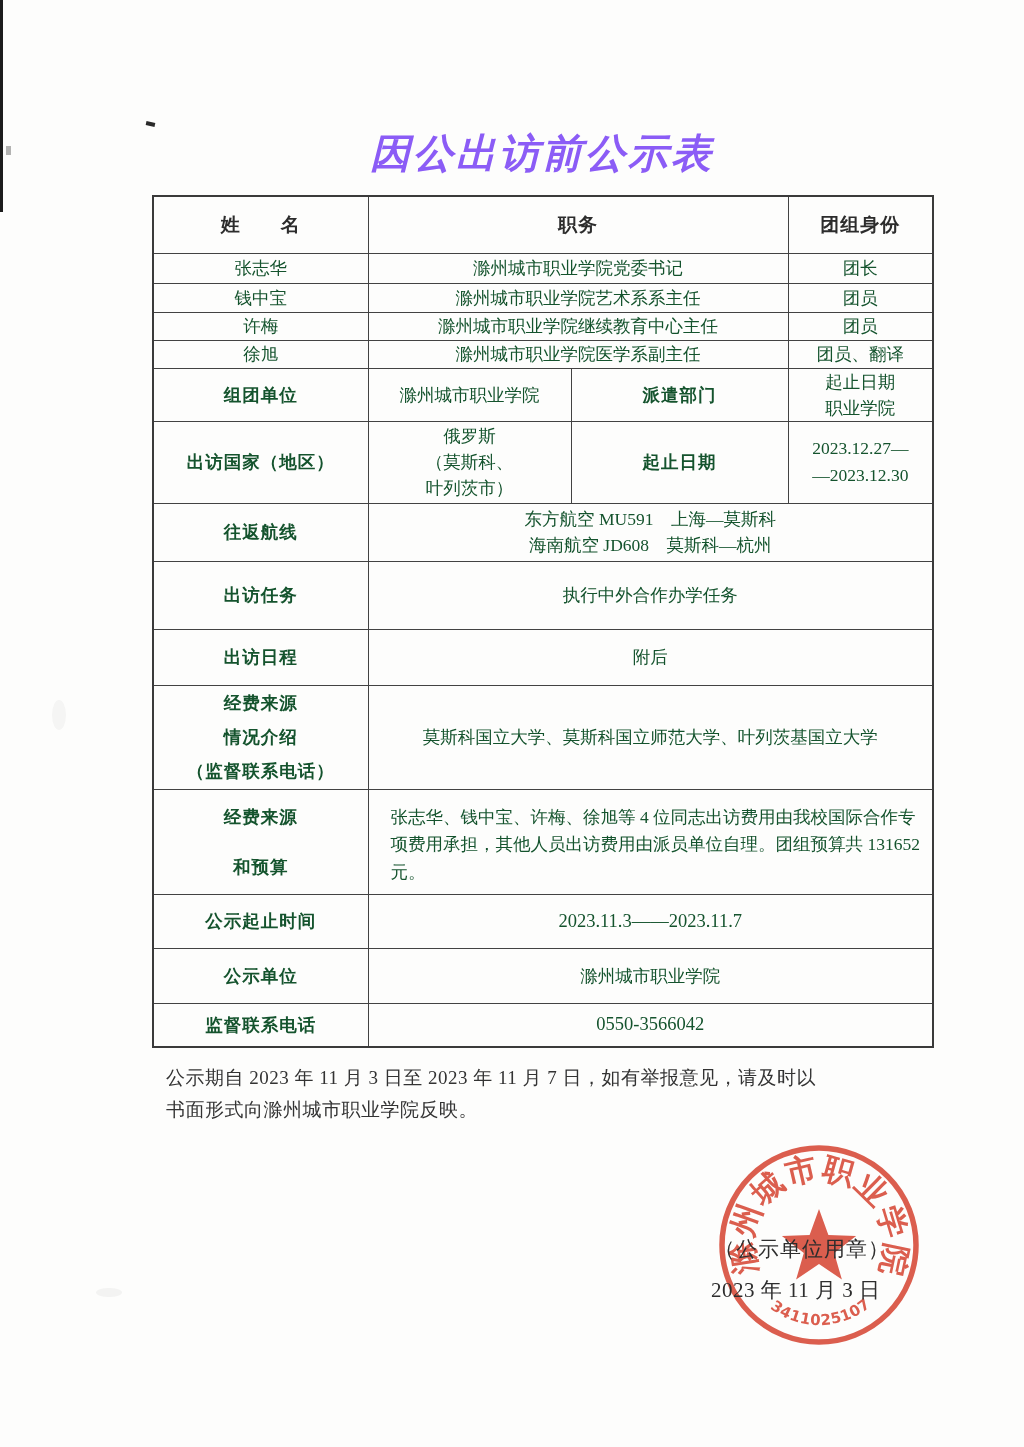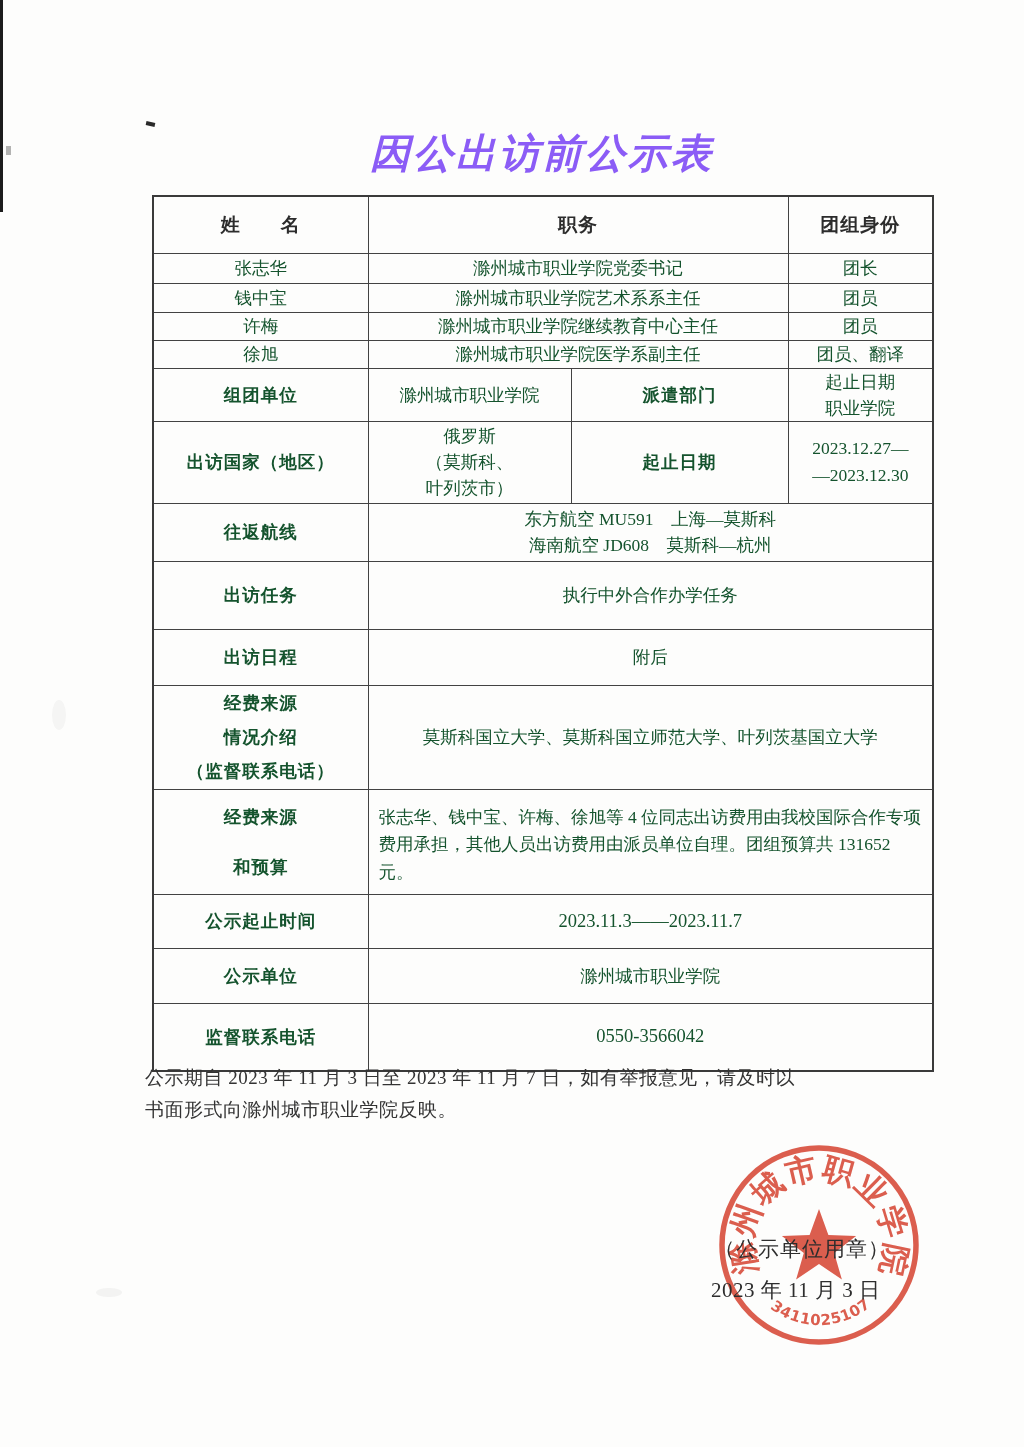--- a/index.html
+++ b/index.html
@@ -37,30 +37,30 @@
     padding:0;text-align:center;vertical-align:middle;
     font-size:17.5px;color:#14532d;
     overflow:hidden;
   }
   td.lbl{font-weight:bold;font-size:21px;letter-spacing:1px;color:#303030;}
   tr.hdr td{font-weight:bold;font-size:19px;letter-spacing:1px;color:#2c2c2c;}
   td .ln{display:block;}
   td.val-left{text-align:left;padding-left:10px;padding-right:6px;margin-left:36px;}
   td.val-top{vertical-align:top;padding-top:6px;}
   .budget-text{
-    text-align:left;padding:7px 10px 0 10px;
+    text-align:left;padding:7px 10px 0 22px;
     line-height:1.55;font-size:17.5px;
   }
   .multi-34 .ln{line-height:34px;}
   .multi-27 .ln{line-height:27px;}
   .multi-26 .ln{line-height:26px;}
   .gap-50 .ln{line-height:50px;}
 
   .footer-note{
-    position:absolute;left:145px;top:1062px;width:780px;
+    position:absolute;left:166px;top:1062px;width:780px;
     font-size:19px;line-height:32px;color:#333;
     text-align:left;letter-spacing:.5px;
   }
 
   .stamp{position:absolute;left:712px;top:1138px;width:214px;height:214px;z-index:2;}
   .stamp-caption{
     position:absolute;left:714px;top:1235px;
     font-size:21px;letter-spacing:1px;color:#2d2d2d;z-index:3;white-space:nowrap;
   }
   .stamp-date{
@@ -181,21 +181,21 @@
     <tr style="height:54px">
       <td class="lbl">公示起止时间</td>
       <td colspan="3" style="font-size:18.5px">2023.11.3——2023.11.7</td>
     </tr>
 
     <tr style="height:55px">
       <td class="lbl">公示单位</td>
       <td colspan="3">滁州城市职业学院</td>
     </tr>
 
-    <tr style="height:68px">
+    <tr style="height:44px">
       <td class="lbl">监督联系电话</td>
       <td colspan="3" style="font-size:18.5px">0550-3566042</td>
     </tr>
   </tbody>
     </table>
 
   <div class="footer-note">
     <div>公示期自 2023 年 11 月 3 日至 2023 年 11 月 7 日，如有举报意见，请及时以</div>
     <div>书面形式向滁州城市职业学院反映。</div>
   </div>

